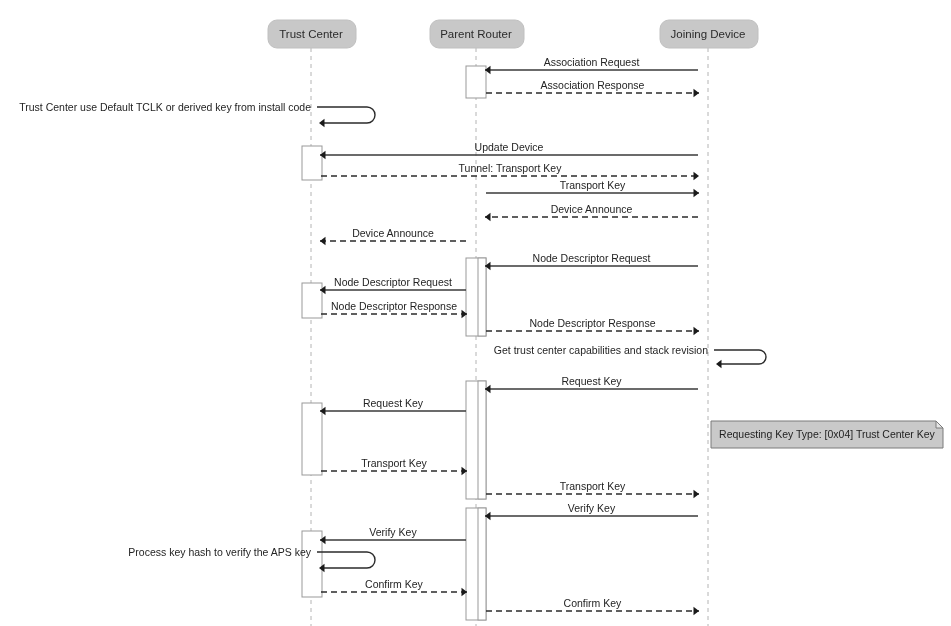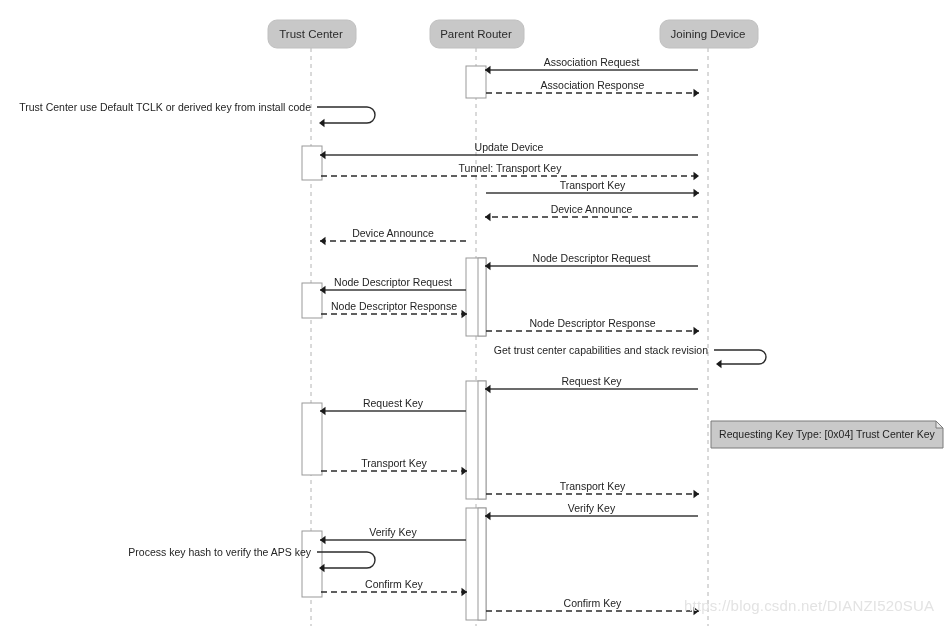--- a/index.html
+++ b/index.html
@@ -272,14 +272,13 @@
         <g>
           <rect x="430" y="20" width="94" height="28" rx="9" ry="9" class="actor-box"></rect>
           <text x="476" y="35" class="actor-label">Parent Router</text>
         </g>
         <g>
           <rect x="660" y="20" width="98" height="28" rx="9" ry="9" class="actor-box"></rect>
           <text x="708" y="35" class="actor-label">Joining Device</text>
         </g>
       </g>
   </svg>
-  <div class="watermark" style="left: 684px; top: 597px;">https://blog.csdn.net/DIANZI520SUA</div>
 </div>
 
 </body></html>

